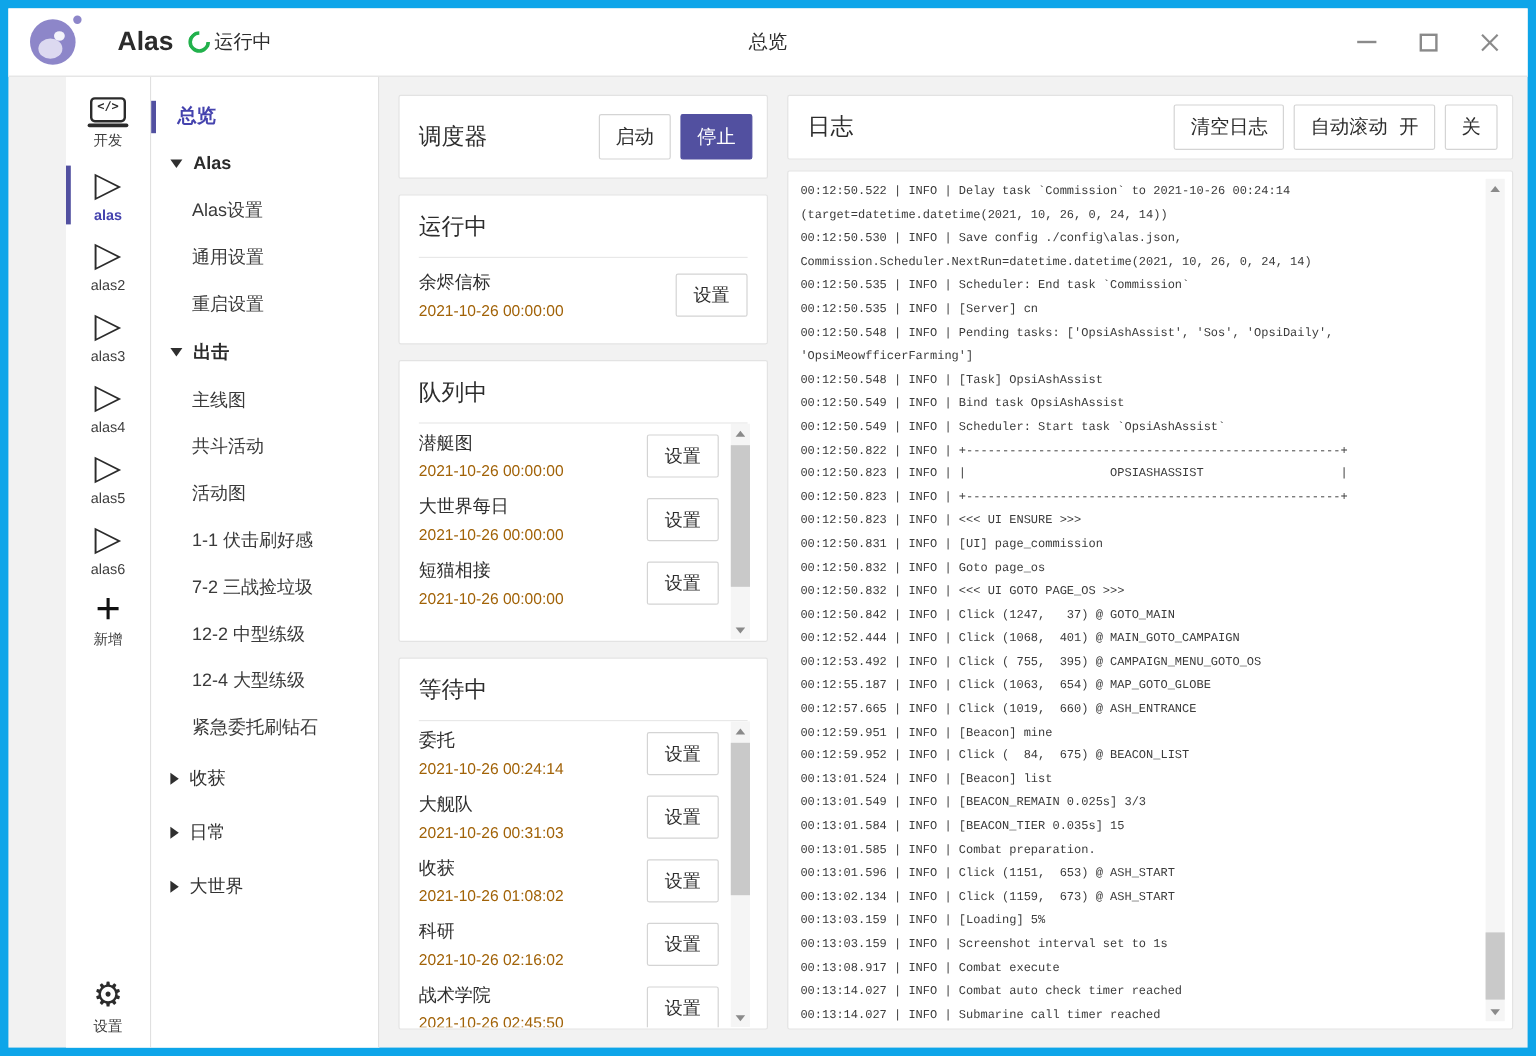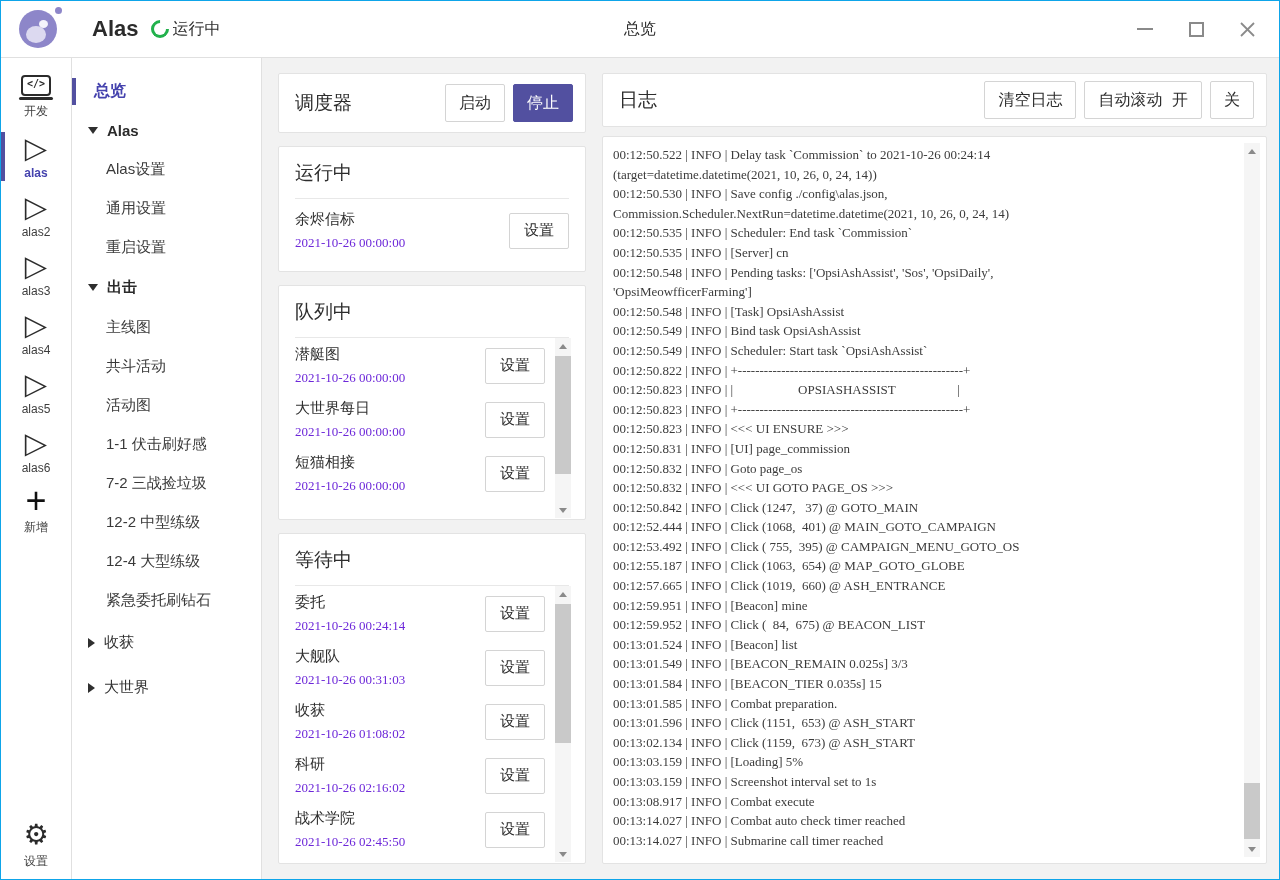--- a/index.html
+++ b/index.html
@@ -1,37 +1,37 @@
 <!DOCTYPE html>
 <html><head>
 <meta charset="utf-8">
 <style>
   * { margin:0; padding:0; box-sizing:border-box; }
   html,body { width:1280px; height:880px; overflow:hidden; }
   body { font-family:"Liberation Sans","DejaVu Sans",sans-serif; background:#fff; color:#2e2e2e; }
-  .window { width:1280px; height:880px; border:1px solid #0ea5e9; background:#f2f2f2; display:flex; flex-direction:column; }
+  .window { width:1280px; height:880px; border:7px solid #0ea5e9; background:#f2f2f2; display:flex; flex-direction:column; }
 
   
   header { height:57px; background:#fff; border-bottom:1px solid #e0e0e0; display:flex; align-items:center; position:relative; flex:0 0 auto; }
   .logo { width:38px; height:38px; margin-left:18px; border-radius:50%; background:#8d86c9; position:relative; overflow:visible; flex:0 0 auto; }
   .logo .b1 { position:absolute; left:7px; top:16px; width:20px; height:17px; border-radius:50%; background:#dcd9f0; display:block; }
   .logo .b2 { position:absolute; left:20px; top:10px; width:9px; height:8px; border-radius:50%; background:#f4f3fb; display:block; }
   .logo .b3 { position:absolute; left:36px; top:-3px; width:7px; height:7px; border-radius:50%; background:#8d86c9; display:block; }
   .app-title { margin-left:35px; font-size:22px; font-weight:bold; color:#2b2b2b; }
   .spinner { width:18px; height:18px; margin-left:13px; border-radius:50%; border:3px solid #22b14c; border-top-color:transparent; transform:rotate(45deg); display:inline-block; }
   .status { margin-left:3px; font-size:16px; color:#2e2e2e; }
   .page-title { position:absolute; left:50%; transform:translateX(-50%); font-size:16px; color:#2e2e2e; }
   .win-controls { margin-left:auto; display:flex; align-items:center; gap:27px; padding-right:20px; }
   .wc { width:24px; height:24px; display:flex; align-items:center; justify-content:center; cursor:pointer; }
   .min-glyph { width:16px; height:2px; background:#8a8a8a; display:block; }
   .max-glyph { width:15px; height:15px; border:2px solid #8a8a8a; display:block; }
 
   
   .content { flex:1; display:flex; min-height:0; }
-  .rail { width:71px; background:#fff; border-right:1px solid #e0e0e0; display:flex; flex-direction:column; padding-top:10px; flex:0 0 auto; }
+  .rail { width:71px; background:#fff; border-right:1px solid #e0e0e0; display:flex; flex-direction:column; padding-top:10px; flex:0 0 auto;margin-left:48px; }
   .rail-item { height:59px; display:flex; flex-direction:column; align-items:center; justify-content:center; gap:3px; position:relative; cursor:pointer; }
   .rail-item.active::before { content:""; position:absolute; left:0; top:5px; bottom:5px; width:4px; background:#5250a0; }
   .rail-label { font-size:12px; color:#3d3d3d; }
   .rail-item.active .rail-label { color:#4543ae; font-weight:bold; }
   .rail-icon { display:flex; align-items:center; justify-content:center; }
   .ic-play-icon::after { content:"▷"; font-size:29px; line-height:29px; color:#2b2b2b; }
   .ic-plus-icon::after { content:"+"; font-size:36px; line-height:30px; font-weight:200; color:#111; }
   .ic-dev-monitor-icon { width:30px; height:21px; border:2px solid #2b2b2b; border-radius:4px; position:relative; margin-bottom:4px; }
   .ic-dev-monitor-icon::after { content:"</>"; position:absolute; left:0; right:0; top:1px; text-align:center; font-family:"DejaVu Sans Mono",monospace; font-size:10px; font-weight:bold; color:#2b2b2b; }
   .ic-dev-monitor-icon::before { content:""; position:absolute; left:-4px; right:-4px; bottom:-6px; height:3px; background:#2b2b2b; border-radius:2px; }
@@ -44,55 +44,55 @@
   .menu-overview::before { content:""; position:absolute; left:0; top:6px; bottom:6px; width:4px; background:#5250a0; }
   .menu-section-header { display:flex; align-items:center; gap:9px; padding:11px 0 11px 16px; font-weight:bold; color:#2b2b2b; font-size:15px; cursor:pointer; }
   .menu-section-header.collapsed { padding:13px 0 13px 16px; font-weight:normal; color:#323232; }
   .arr { width:0; height:0; border-left:5px solid transparent; border-right:5px solid transparent; border-top:7px solid #2f2f2f; display:inline-block; }
   .collapsed .arr { border-top:5px solid transparent; border-bottom:5px solid transparent; border-left:7px solid #2f2f2f; border-right:none; }
   .menu-child { padding:10px 0 10px 34px; color:#3a3a3a; cursor:pointer; }
 
   
   .middle { width:308px; flex:0 0 auto; margin:15px 0 15px 16px; display:flex; flex-direction:column; gap:13px; min-height:0; }
   .card { background:#fff; border:1px solid #e3e3e3; border-radius:2px; }
-  .sched { height:60px; display:flex; align-items:center; padding:0 12px 0 16px; gap:8px; flex:0 0 auto; }
+  .sched { height:70px; display:flex; align-items:center; padding:0 12px 0 16px; gap:8px; flex:0 0 auto; }
   .card-title { font-size:19px; color:#2d2d2d; flex:1; }
   .btn { display:inline-flex; align-items:center; justify-content:center; height:38px; padding:0 13px; background:#fff; border:1px solid #d4d4d4; border-radius:2px; font-size:16px; color:#2d2d2d; cursor:pointer; font-family:Liberation Mono, monospace; white-space:nowrap; }
   .btn.primary { background:#5250a0; border-color:#5250a0; color:#fff; }
 
   .group { display:flex; flex-direction:column; min-height:0; }
   .group-title { font-size:19px; color:#2d2d2d; margin:0 16px; padding:13px 0 12px; border-bottom:1px solid #e8e8e8; flex:0 0 auto; }
   .running-card { flex:0 0 auto; }
   .pending-card { height:235px; flex:0 0 auto; }
   .waiting-card { flex:1; }
   .rows-plain { padding:4px 16px 14px; }
   .scroll-wrap { flex:1; display:flex; min-height:0; margin:0 14px 1px 16px; overflow:hidden; }
   .rows { flex:1; padding-right:10px; overflow:hidden; }
   .task-row { display:flex; align-items:center; padding:7px 0 6px;gap:20px; }
   .task-info { flex:1; min-width:0; }
   .task-name { font-size:15px; color:#2f2f2f; }
-  .task-time { font-size:13px; color:#6d28d9; margin-top:6px;font-family:Liberation Serif, serif; }
+  .task-time { font-size:13px; color:#a16207; margin-top:6px; }
   .btn-setting { height:36px; padding:0 14px; font-size:15px; flex:0 0 auto; }
 
   
   .sb { width:16px; flex:0 0 auto; background:#f5f5f5; display:flex; flex-direction:column; }
   .sb-btn { height:16px; display:flex; align-items:center; justify-content:center; cursor:pointer; flex:0 0 auto; }
   .tri-up { width:0; height:0; border-left:4px solid transparent; border-right:4px solid transparent; border-bottom:5px solid #8a8a8a; display:block; }
   .tri-down { width:0; height:0; border-left:4px solid transparent; border-right:4px solid transparent; border-top:5px solid #8a8a8a; display:block; }
   .sb-track { flex:1; position:relative; }
   .sb-thumb { position:absolute; left:0; right:0; background:#c9c9c9; cursor:pointer; }
   .sb-pending .sb-thumb { top:2px; height:80%; }
   .sb-waiting .sb-thumb { top:2px; height:57%; }
   .sb-log .sb-thumb { bottom:2px; height:56px; }
 
   
   .logcol { flex:1; margin:15px 12px 15px 16px; display:flex; flex-direction:column; gap:9px; min-width:0; min-height:0; }
   .loghead { height:54px; display:flex; align-items:center; padding:0 12px 0 16px; gap:8px; flex:0 0 auto; }
   .logbody { flex:1; display:flex; min-height:0; padding:6px 6px 6px 10px; }
-  .log-lines { flex:1; overflow:hidden; font-family:Liberation Serif, serif; font-size:13px; line-height:19.6px; color:#3b3b3b; white-space:pre; padding-top:2px; }
+  .log-lines { flex:1; overflow:hidden; font-family:Liberation Mono, monospace; font-size:10px; line-height:19.6px; color:#3b3b3b; white-space:pre; padding-top:2px; }
 </style>
 </head>
 <body>
 
 <div class="window">
 
   <header>
     <div class="logo">
       <i class="b1"></i>
       <i class="b2"></i>
@@ -195,20 +195,27 @@
           <div>
     <div class="menu-section-header collapsed">
       <i class="arr"></i>
       <span class="menu-section-label">收获</span>
     </div>
     <div class="menu-children"></div>
   </div>
           <div>
     <div class="menu-section-header collapsed">
       <i class="arr"></i>
+      <span class="menu-section-label">日常</span>
+    </div>
+    <div class="menu-children"></div>
+  </div>
+          <div>
+    <div class="menu-section-header collapsed">
+      <i class="arr"></i>
       <span class="menu-section-label">大世界</span>
     </div>
     <div class="menu-children"></div>
   </div>
         </div>
     </nav>
 
     <div class="middle">
       <section class="card sched">
         <div class="card-title">调度器</div>

